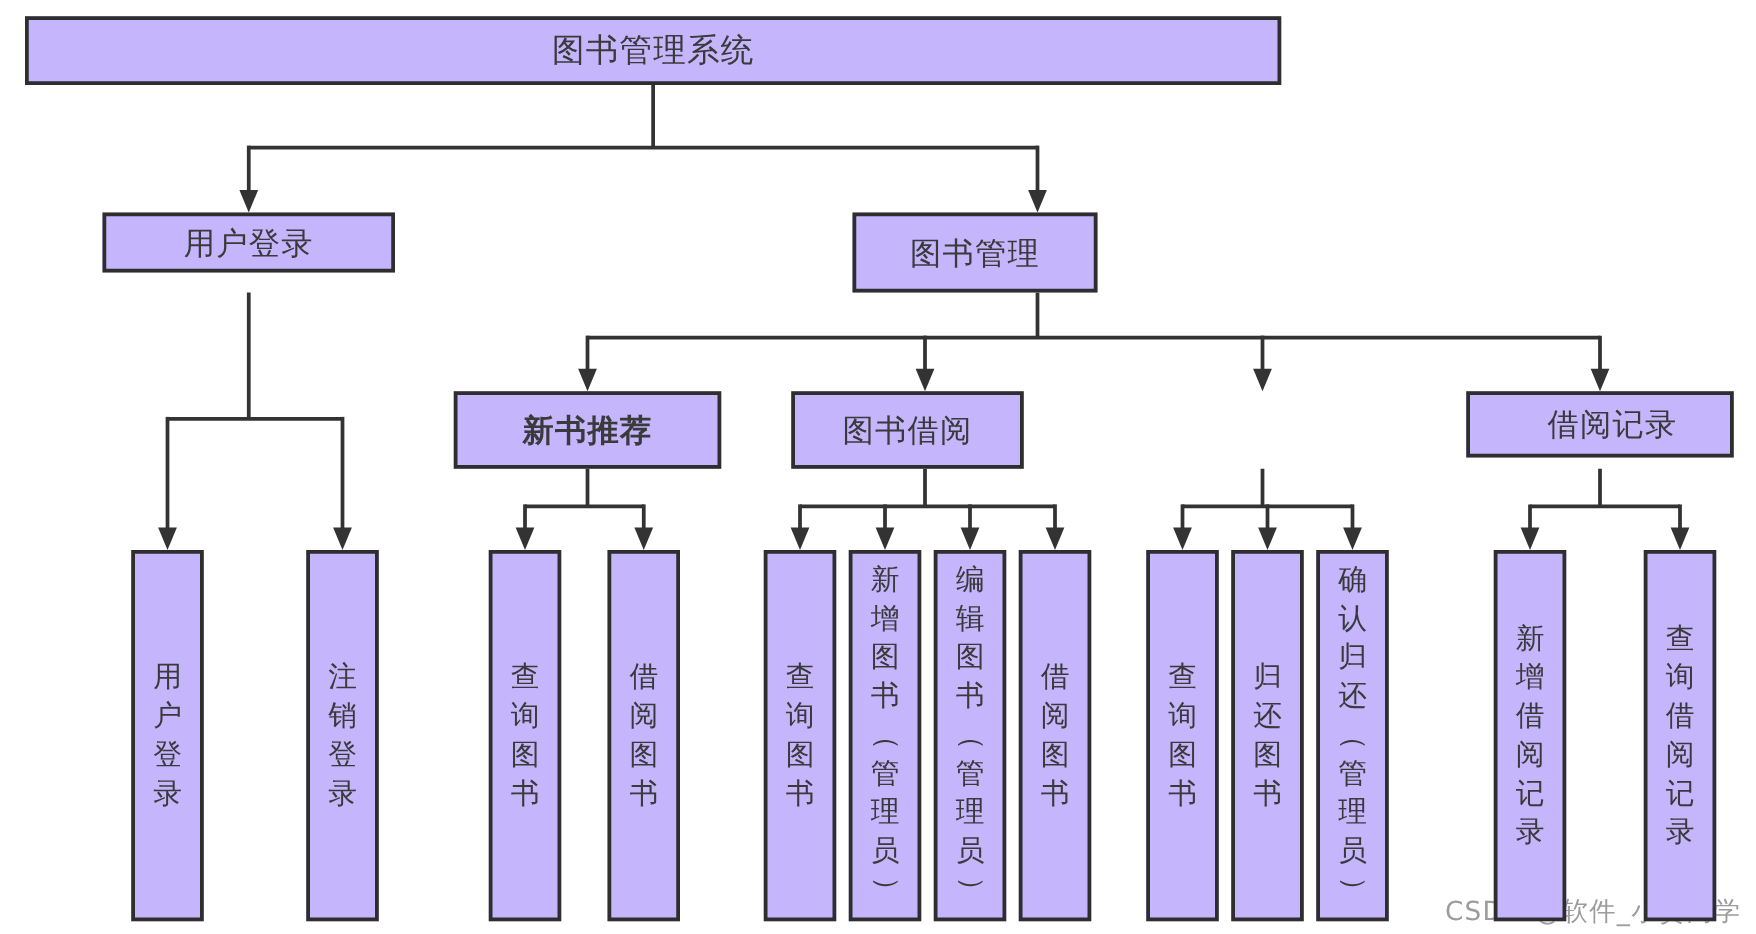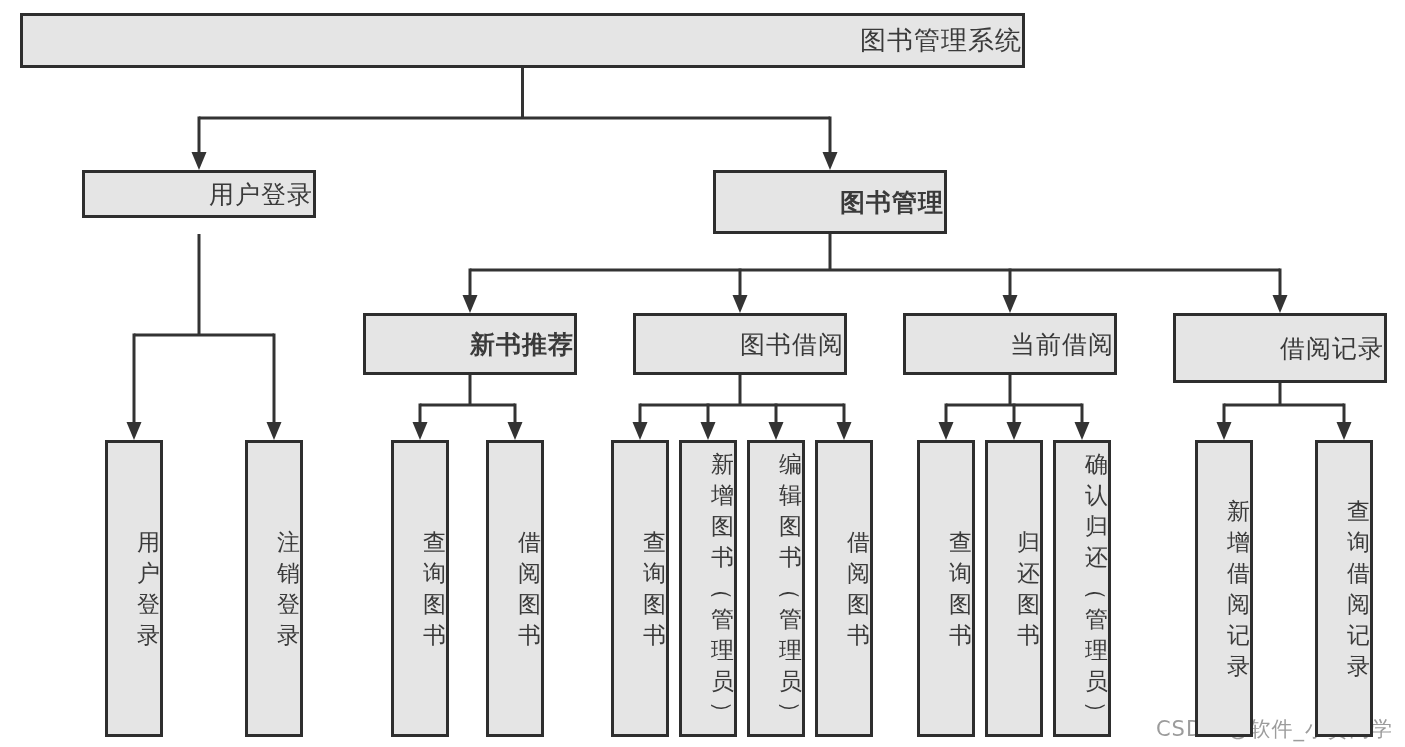--- a/index.html
+++ b/index.html
@@ -10,22 +10,22 @@
     font-family:"DejaVu Sans","Liberation Sans",sans-serif;
     overflow:hidden;
   }
   svg.connectors{position:absolute;left:0;top:0;width:1405px;height:747px;}
   svg.connectors path{stroke:var(--line,#333333);stroke-width:3;fill:none;}
   svg.connectors polygon{fill:var(--line,#333333);stroke:none;}
   .node{
     position:absolute;
     box-sizing:border-box;
     border:3px solid var(--border,#2e2e2e);
-    background:#e5e5e5;
-    display:flex;align-items:center;justify-content:flex-end;
+    background:#c4b5fd;
+    display:flex;align-items:center;justify-content:center;
     color:var(--text,#3a3a3a);
   }
   .hlabel{font-size:25px;letter-spacing:1px;white-space:nowrap;}
   .node.root .hlabel{font-size:26px;}
   .vtext{display:flex;flex-direction:column;align-items:center;justify-content:center;}
   .vchar{display:block;font-size:23px;line-height:31px;height:31px;width:100%;text-align:center;}
   .vchar.paren{transform:rotate(90deg);}
   .watermark{
     position:absolute;right:12px;bottom:4px;
     font-size:21px;color:var(--watermark,#9c9c9c);
@@ -106,21 +106,21 @@
       </div>
     </div>
     <div class="node vertical" style="left: 245px; top: 440px; width: 58px; height: 297px;">
       <div class="vtext">
         <span class="vchar">注</span>
         <span class="vchar">销</span>
         <span class="vchar">登</span>
         <span class="vchar">录</span>
       </div>
     </div>
-    <div class="node" style="left: 713px; top: 170px; width: 234px; height: 64px; font-weight: bold;">
+    <div class="node" style="left: 682px; top: 170px; width: 196px; height: 64px;">
       <span class="hlabel">图书管理</span>
     </div>
     <div class="node" style="left: 363px; top: 313px; width: 214px; height: 62px; font-weight: bold;">
       <span class="hlabel">新书推荐</span>
     </div>
     <div class="node vertical" style="left: 391px; top: 440px; width: 58px; height: 297px;">
       <div class="vtext">
         <span class="vchar">查</span>
         <span class="vchar">询</span>
         <span class="vchar">图</span>
@@ -128,21 +128,21 @@
       </div>
     </div>
     <div class="node vertical" style="left: 486px; top: 440px; width: 58px; height: 297px;">
       <div class="vtext">
         <span class="vchar">借</span>
         <span class="vchar">阅</span>
         <span class="vchar">图</span>
         <span class="vchar">书</span>
       </div>
     </div>
-    <div class="node" style="left: 633px; top: 313px; width: 214px; height: 62px;">
+    <div class="node" style="left: 633px; top: 313px; width: 186px; height: 62px;">
       <span class="hlabel">图书借阅</span>
     </div>
     <div class="node vertical" style="left: 611px; top: 440px; width: 58px; height: 297px;">
       <div class="vtext">
         <span class="vchar">查</span>
         <span class="vchar">询</span>
         <span class="vchar">图</span>
         <span class="vchar">书</span>
       </div>
     </div>
@@ -172,23 +172,20 @@
         <span class="vchar paren">）</span>
       </div>
     </div>
     <div class="node vertical" style="left: 815px; top: 440px; width: 58px; height: 297px;">
       <div class="vtext">
         <span class="vchar">借</span>
         <span class="vchar">阅</span>
         <span class="vchar">图</span>
         <span class="vchar">书</span>
       </div>
-    </div>
-    <div class="node" style="left: 903px; top: 313px; width: 214px; height: 62px;">
-      <span class="hlabel">当前借阅</span>
     </div>
     <div class="node vertical" style="left: 917px; top: 440px; width: 58px; height: 297px;">
       <div class="vtext">
         <span class="vchar">查</span>
         <span class="vchar">询</span>
         <span class="vchar">图</span>
         <span class="vchar">书</span>
       </div>
     </div>
     <div class="node vertical" style="left: 985px; top: 440px; width: 58px; height: 297px;">
@@ -205,21 +202,21 @@
         <span class="vchar">认</span>
         <span class="vchar">归</span>
         <span class="vchar">还</span>
         <span class="vchar paren">（</span>
         <span class="vchar">管</span>
         <span class="vchar">理</span>
         <span class="vchar">员</span>
         <span class="vchar paren">）</span>
       </div>
     </div>
-    <div class="node" style="left: 1173px; top: 313px; width: 214px; height: 70px; padding-left: 20px;">
+    <div class="node" style="left: 1173px; top: 313px; width: 214px; height: 53px; padding-left: 20px;">
       <span class="hlabel">借阅记录</span>
     </div>
     <div class="node vertical" style="left: 1195px; top: 440px; width: 58px; height: 297px;">
       <div class="vtext">
         <span class="vchar">新</span>
         <span class="vchar">增</span>
         <span class="vchar">借</span>
         <span class="vchar">阅</span>
         <span class="vchar">记</span>
         <span class="vchar">录</span>

